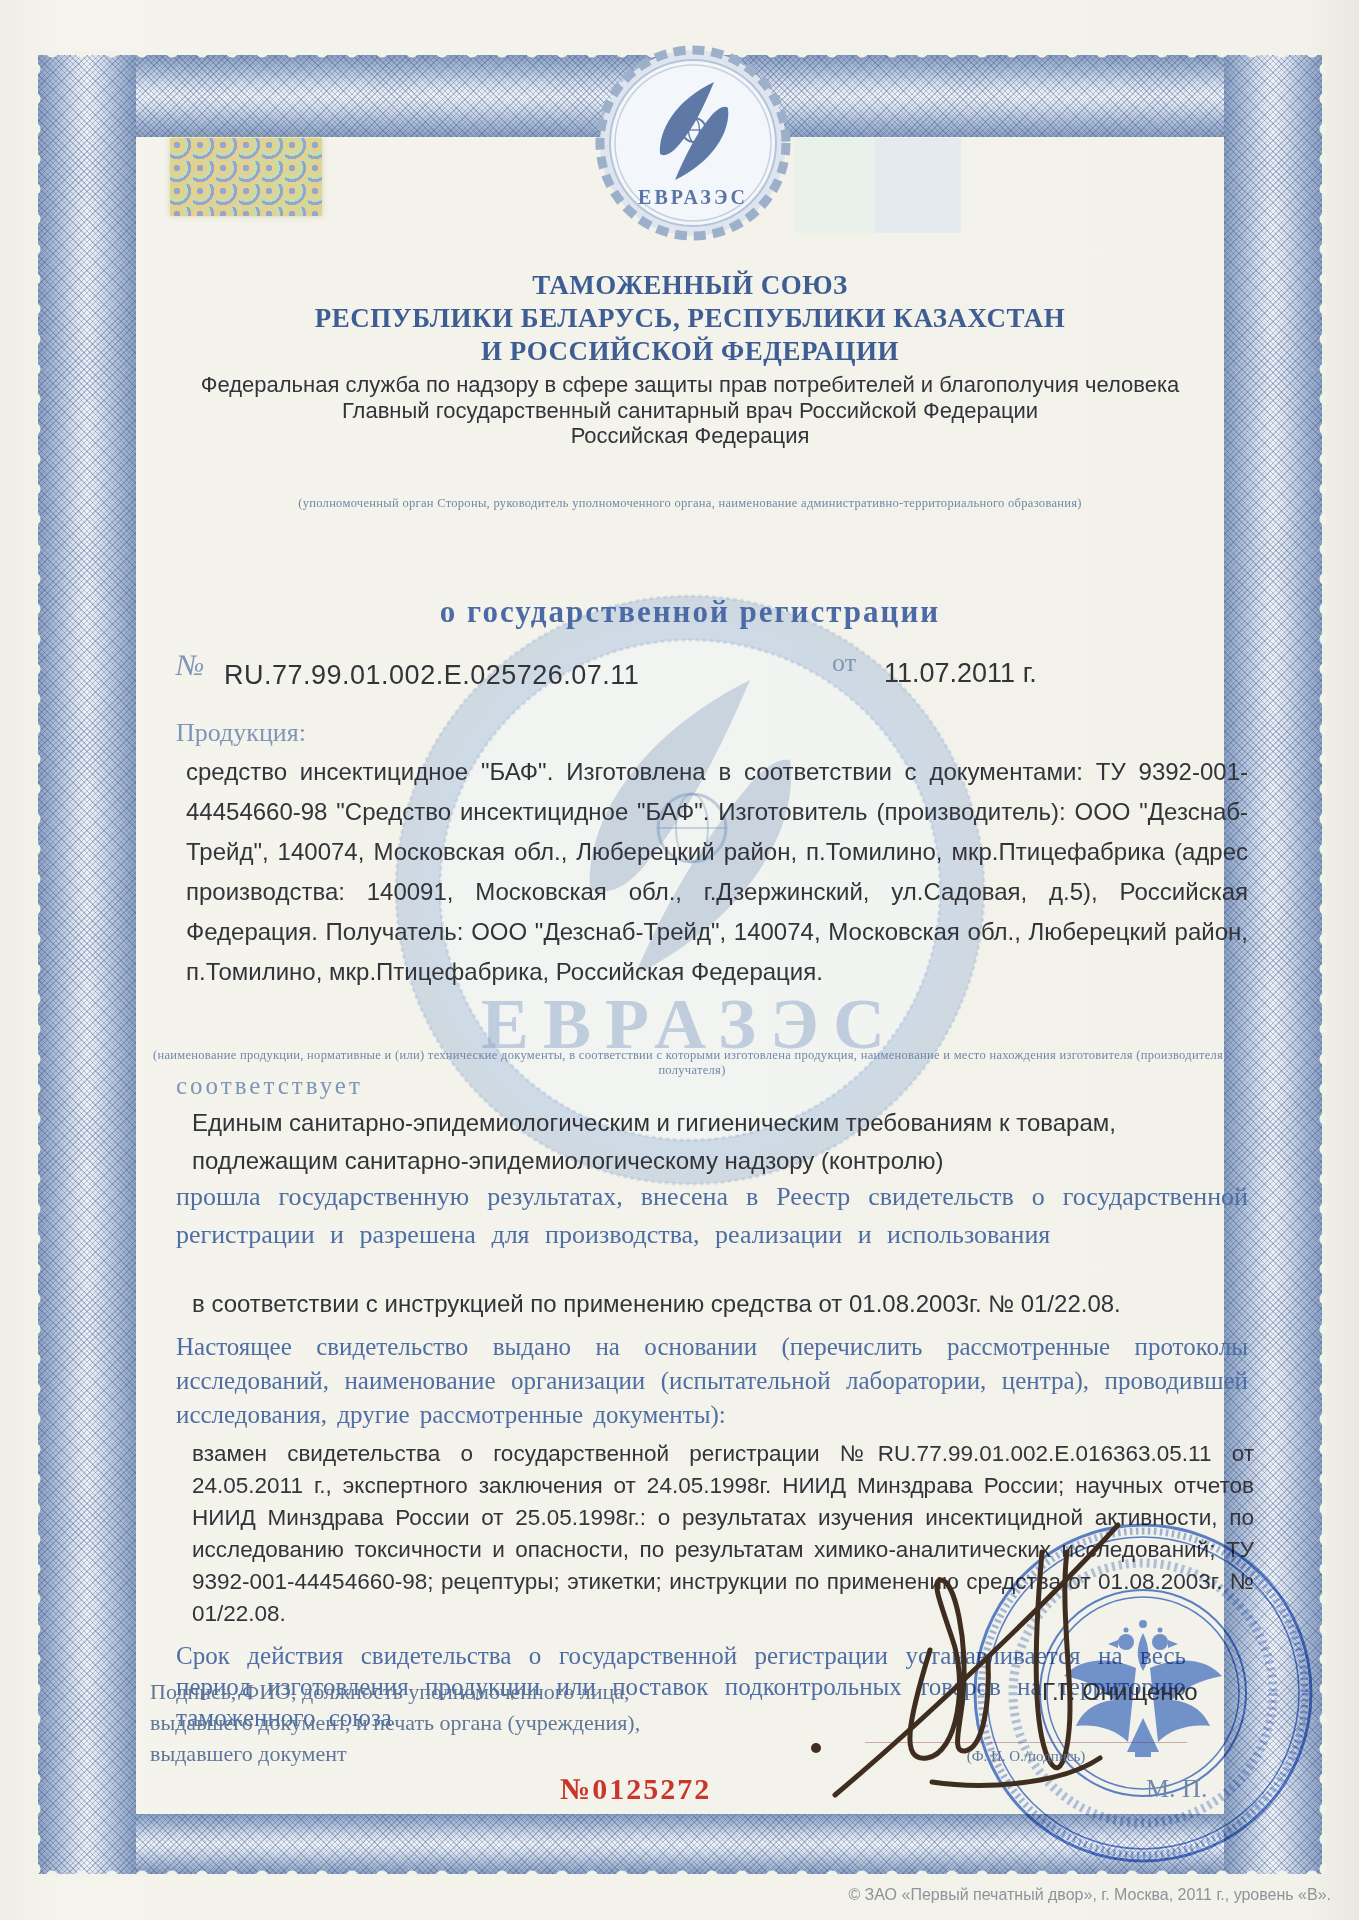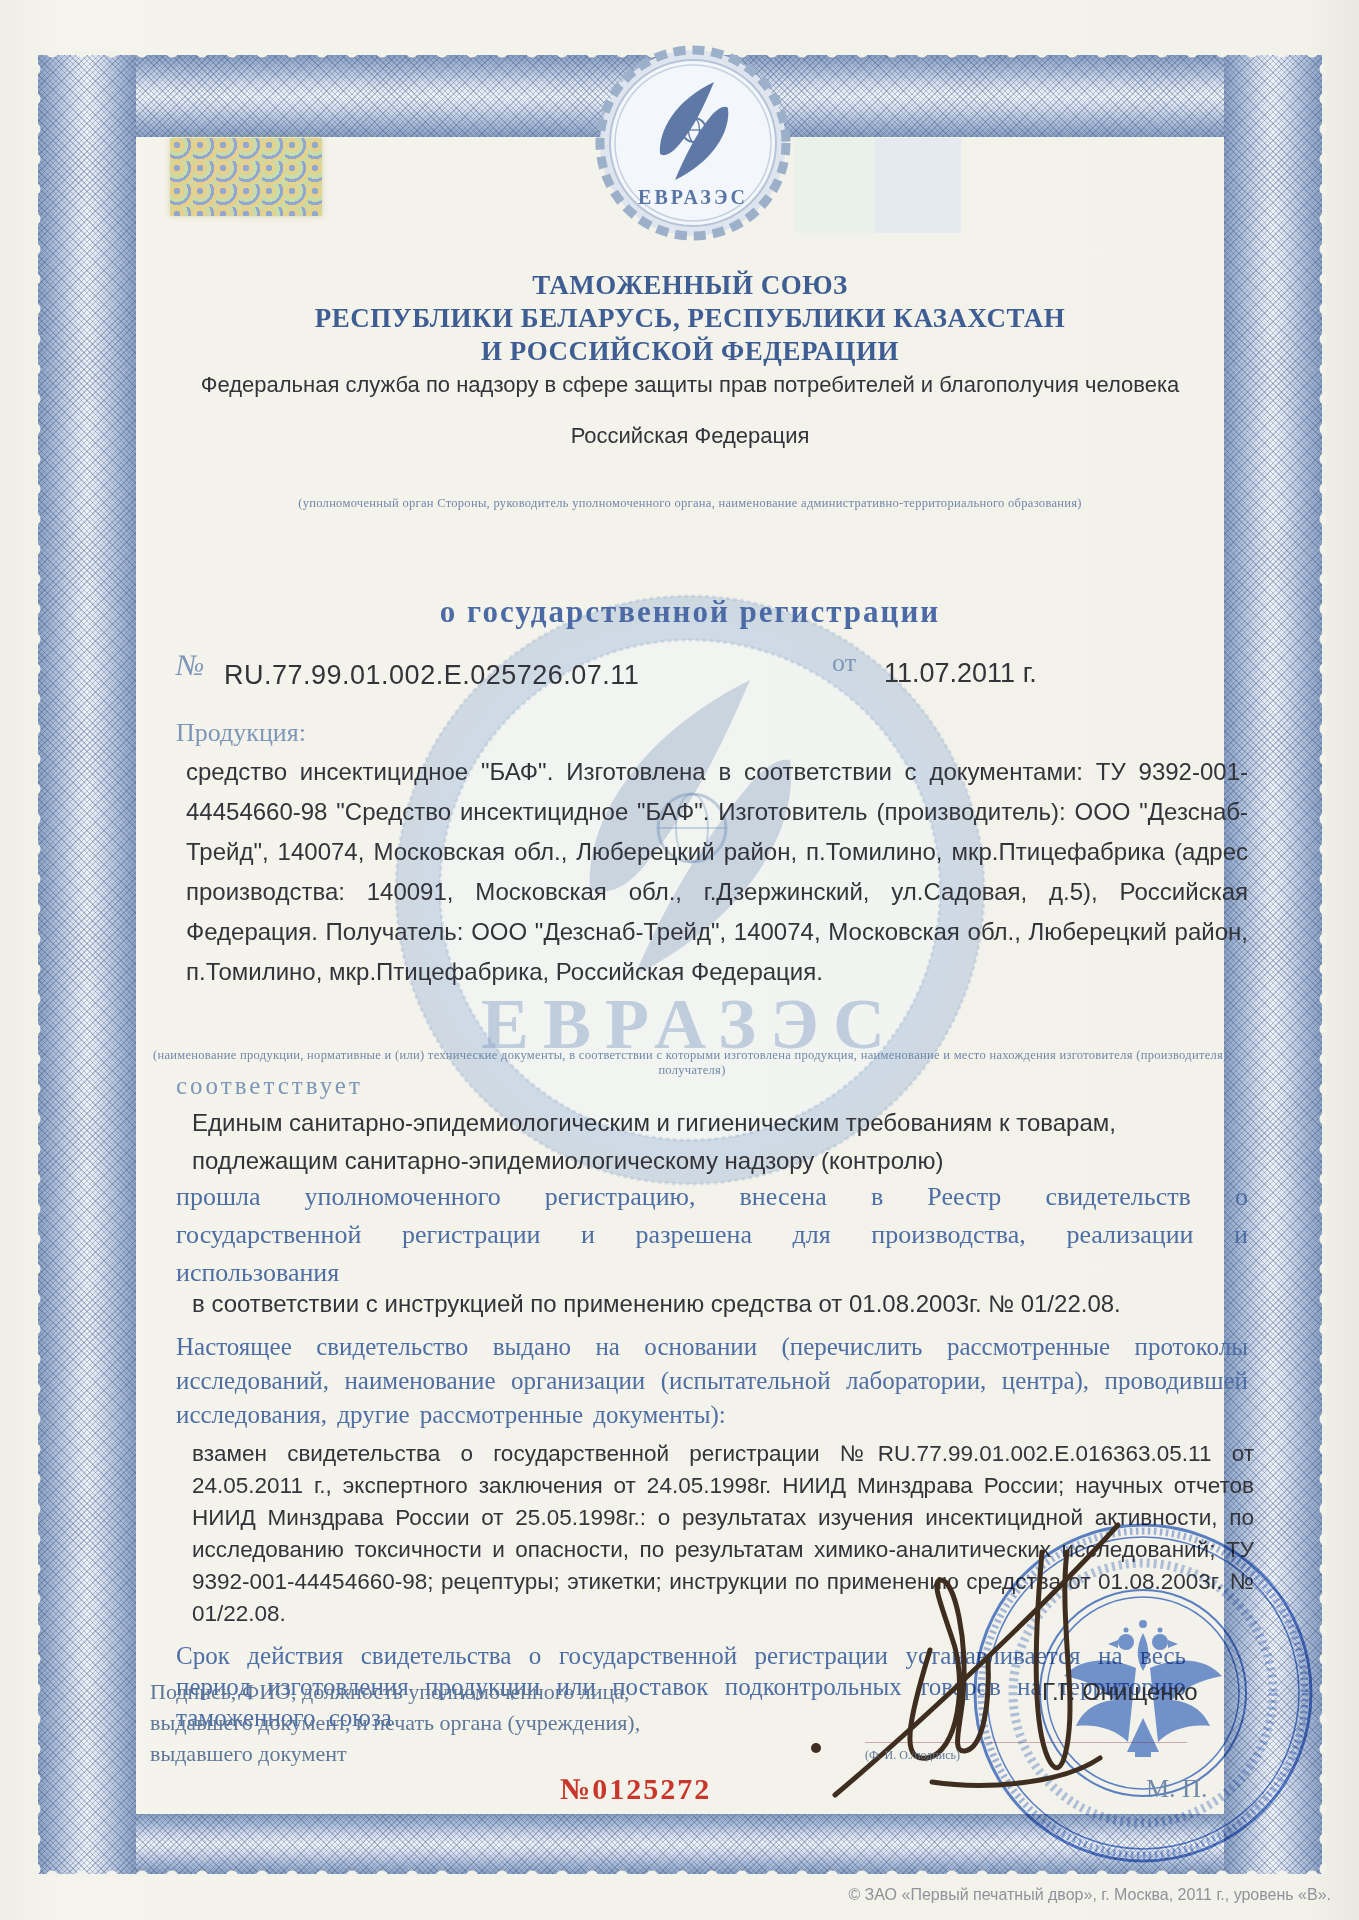--- a/index.html
+++ b/index.html
@@ -93,38 +93,39 @@
     <circle cx="106" cy="92" r="12" fill="none" stroke="#5e79a6" stroke-width="2"></circle>
     <ellipse cx="106" cy="92" rx="5.5" ry="12" fill="none" stroke="#5e79a6" stroke-width="1.3"></ellipse>
     <line x1="94" y1="92" x2="118" y2="92" stroke="#5e79a6" stroke-width="1.3"></line>
     <text x="105" y="166" text-anchor="middle" font-size="20" font-weight="bold" letter-spacing="3" fill="#5a76a4">ЕВРАЗЭС</text>
   </svg>
 
   <div class="t heading-serif center" style="left:160px;top:303px;width:1060px;font-size:27px;letter-spacing:.5px">РЕСПУБЛИКИ БЕЛАРУСЬ, РЕСПУБЛИКИ КАЗАХСТАН</div>
   <div class="t heading-serif center" style="left:160px;top:270px;width:1060px;font-size:27px;letter-spacing:.5px">ТАМОЖЕННЫЙ СОЮЗ</div>
   <div class="t heading-serif center" style="left:160px;top:336px;width:1060px;font-size:27px;letter-spacing:.5px">И РОССИЙСКОЙ ФЕДЕРАЦИИ</div>
   <div class="t sans center" style="left:140px;top:372px;width:1100px;font-size:22px">Федеральная служба по надзору в сфере защиты прав потребителей и благополучия человека</div>
+  <div class="t sans center" style="left:140px;top:398px;width:1100px;font-size:22px">Главный государственный санитарный врач Российской Федерации</div>
   <div class="t sans center" style="left:140px;top:423px;width:1100px;font-size:22px">Российская Федерация</div>
   <div class="t tiny-cap center" style="left:150px;top:496px;width:1080px">(уполномоченный орган Стороны, руководитель уполномоченного органа, наименование административно-территориального образования)</div>
 
   <div class="t heading-serif center" style="left:160px;top:594px;width:1060px;font-size:31px;letter-spacing:2px;color:#4c6ba6">о государственной регистрации</div>
 
   <div class="t label-serif" style="left:176px;top:648px;font-size:30px;font-style:italic">№</div>
   <div class="t sans" style="left:224px;top:660px;font-size:27px;letter-spacing:.5px">RU.77.99.01.002.Е.025726.07.11</div>
   <div class="t label-serif" style="left:832px;top:648px;font-size:26px">от</div>
   <div class="t sans" style="left:884px;top:658px;font-size:27px">11.07.2011 г.</div>
 
   <div class="t label-serif" style="left:176px;top:718px;font-size:26px">Продукция:</div>
   <div class="t sans just" style="left:186px;top:752px;width:1062px;font-size:24px;line-height:40px">средство инсектицидное "БАФ". Изготовлена в соответствии с документами: ТУ 9392-001-44454660-98 "Средство инсектицидное "БАФ". Изготовитель (производитель): ООО "Дезснаб-Трейд", 140074, Московская обл., Люберецкий район, п.Томилино, мкр.Птицефабрика (адрес производства: 140091, Московская обл., г.Дзержинский, ул.Садовая, д.5), Российская Федерация.  Получатель: ООО "Дезснаб-Трейд", 140074, Московская обл., Люберецкий район, п.Томилино, мкр.Птицефабрика, Российская Федерация.</div>
   <div class="t tiny-cap center" style="left:142px;top:1048px;width:1100px">(наименование продукции, нормативные и (или) технические документы, в соответствии с которыми изготовлена продукция, наименование и место нахождения изготовителя (производителя), получателя)</div>
 
   <div class="t label-serif" style="left:176px;top:1072px;font-size:25px;letter-spacing:3px">соответствует</div>
   <div class="t sans" style="left:192px;top:1104px;width:1056px;font-size:24px;line-height:38px">Единым санитарно-эпидемиологическим и гигиеническим требованиям к товарам, подлежащим санитарно-эпидемиологическому надзору (контролю)</div>
 
-  <div class="t blue-serif just" style="left:176px;top:1178px;width:1072px;font-size:26px;line-height:38px;word-spacing:9px">прошла уполномоченного регистрацию, внесена в Реестр свидетельств о государственной регистрации и разрешена для производства, реализации и использования</div>
+  <div class="t blue-serif just" style="left:176px;top:1178px;width:1072px;font-size:26px;line-height:38px;word-spacing:9px">прошла государственную результатах, внесена в Реестр свидетельств о государственной регистрации и разрешена для производства, реализации и использования</div>
   <div class="t sans" style="left:192px;top:1290px;width:1060px;font-size:24px">в соответствии с инструкцией по применению средства от 01.08.2003г. № 01/22.08.</div>
 
   <div class="t blue-serif just" style="left:176px;top:1330px;width:1072px;font-size:25px;line-height:34px;word-spacing:4px">Настоящее свидетельство выдано на основании (перечислить рассмотренные протоколы исследований, наименование организации (испытательной лаборатории, центра), проводившей исследования, другие рассмотренные документы):</div>
   <div class="t sans just" style="left:192px;top:1438px;width:1062px;font-size:22.5px;line-height:32px">взамен свидетельства о государственной регистрации №RU.77.99.01.002.Е.016363.05.11 от 24.05.2011 г., экспертного заключения от 24.05.1998г. НИИД Минздрава России; научных отчетов НИИД Минздрава России от 25.05.1998г.: о результатах изучения инсектицидной активности, по исследованию токсичности и опасности, по результатам химико-аналитических исследований; ТУ 9392-001-44454660-98; рецептуры; этикетки; инструкции по применению средства от 01.08.2003г. № 01/22.08.</div>
 
   <div class="t blue-serif just" style="left:176px;top:1640px;width:1010px;font-size:25px;line-height:31px;word-spacing:7px">Срок действия свидетельства о государственной регистрации устанавливается на весь период изготовления продукции или поставок подконтрольных товаров на территорию таможенного союза</div>
 
   <svg width="350" height="350" viewBox="0 0 350 350" style="position:absolute;left:968px;top:1518px;mix-blend-mode:multiply;opacity:.9;">
     <g stroke="#4d79cf" fill="none">
       <circle cx="175" cy="175" r="168" stroke-width="3"></circle>
@@ -155,20 +156,20 @@
       <path d="M55,305 C150,225 265,115 338,35"></path>
       <path d="M150,160 C128,232 120,272 147,268 C178,263 188,192 172,148 C160,112 152,92 160,90 C175,88 188,152 183,207 C179,243 172,262 185,261 C203,258 210,214 208,170"></path>
       <path d="M262,62 C255,142 252,232 268,268 C283,300 293,248 289,188 C285,128 283,92 287,62"></path>
       <path d="M320,268 C282,294 205,300 152,292"></path>
     </g>
     <circle cx="36" cy="258" r="5" fill="#3f2e1f"></circle>
   </svg>
 
   <div class="t sans" style="left:1042px;top:1678px;font-size:24px;color:#2e2f33">Г.Г. Онищенко</div>
   <div class="fio-line" style="left:865px;top:1742px;width:322px"></div>
-  <div class="t" style="left:865px;top:1748px;width:322px;text-align:left;font-size:12px;color:#5f7694">(Ф. И. О./подпись)</div>
+  <div class="t" style="left:865px;top:1748px;width:322px;text-align:center;font-size:15px;color:#5f7694">(Ф. И. О./подпись)</div>
   <div class="t label-serif" style="left:150px;top:1676px;width:570px;font-size:22px;line-height:31px;color:#5f7798">Подпись, ФИО, должность уполномоченного лица, выдавшего документ, и печать органа (учреждения), выдавшего документ</div>
   <div class="t serial" style="left:560px;top:1772px;font-size:30px">№0125272</div>
   <div class="t label-serif" style="left:1146px;top:1774px;font-size:26px;color:#7288a8">М. П.</div>
 
   <div class="t footer-copy" style="right:28px;top:1886px;width:900px;text-align:right">© ЗАО «Первый печатный двор»,  г. Москва,  2011 г.,  уровень «В».</div>
 
 </div>
 
 </body></html>

